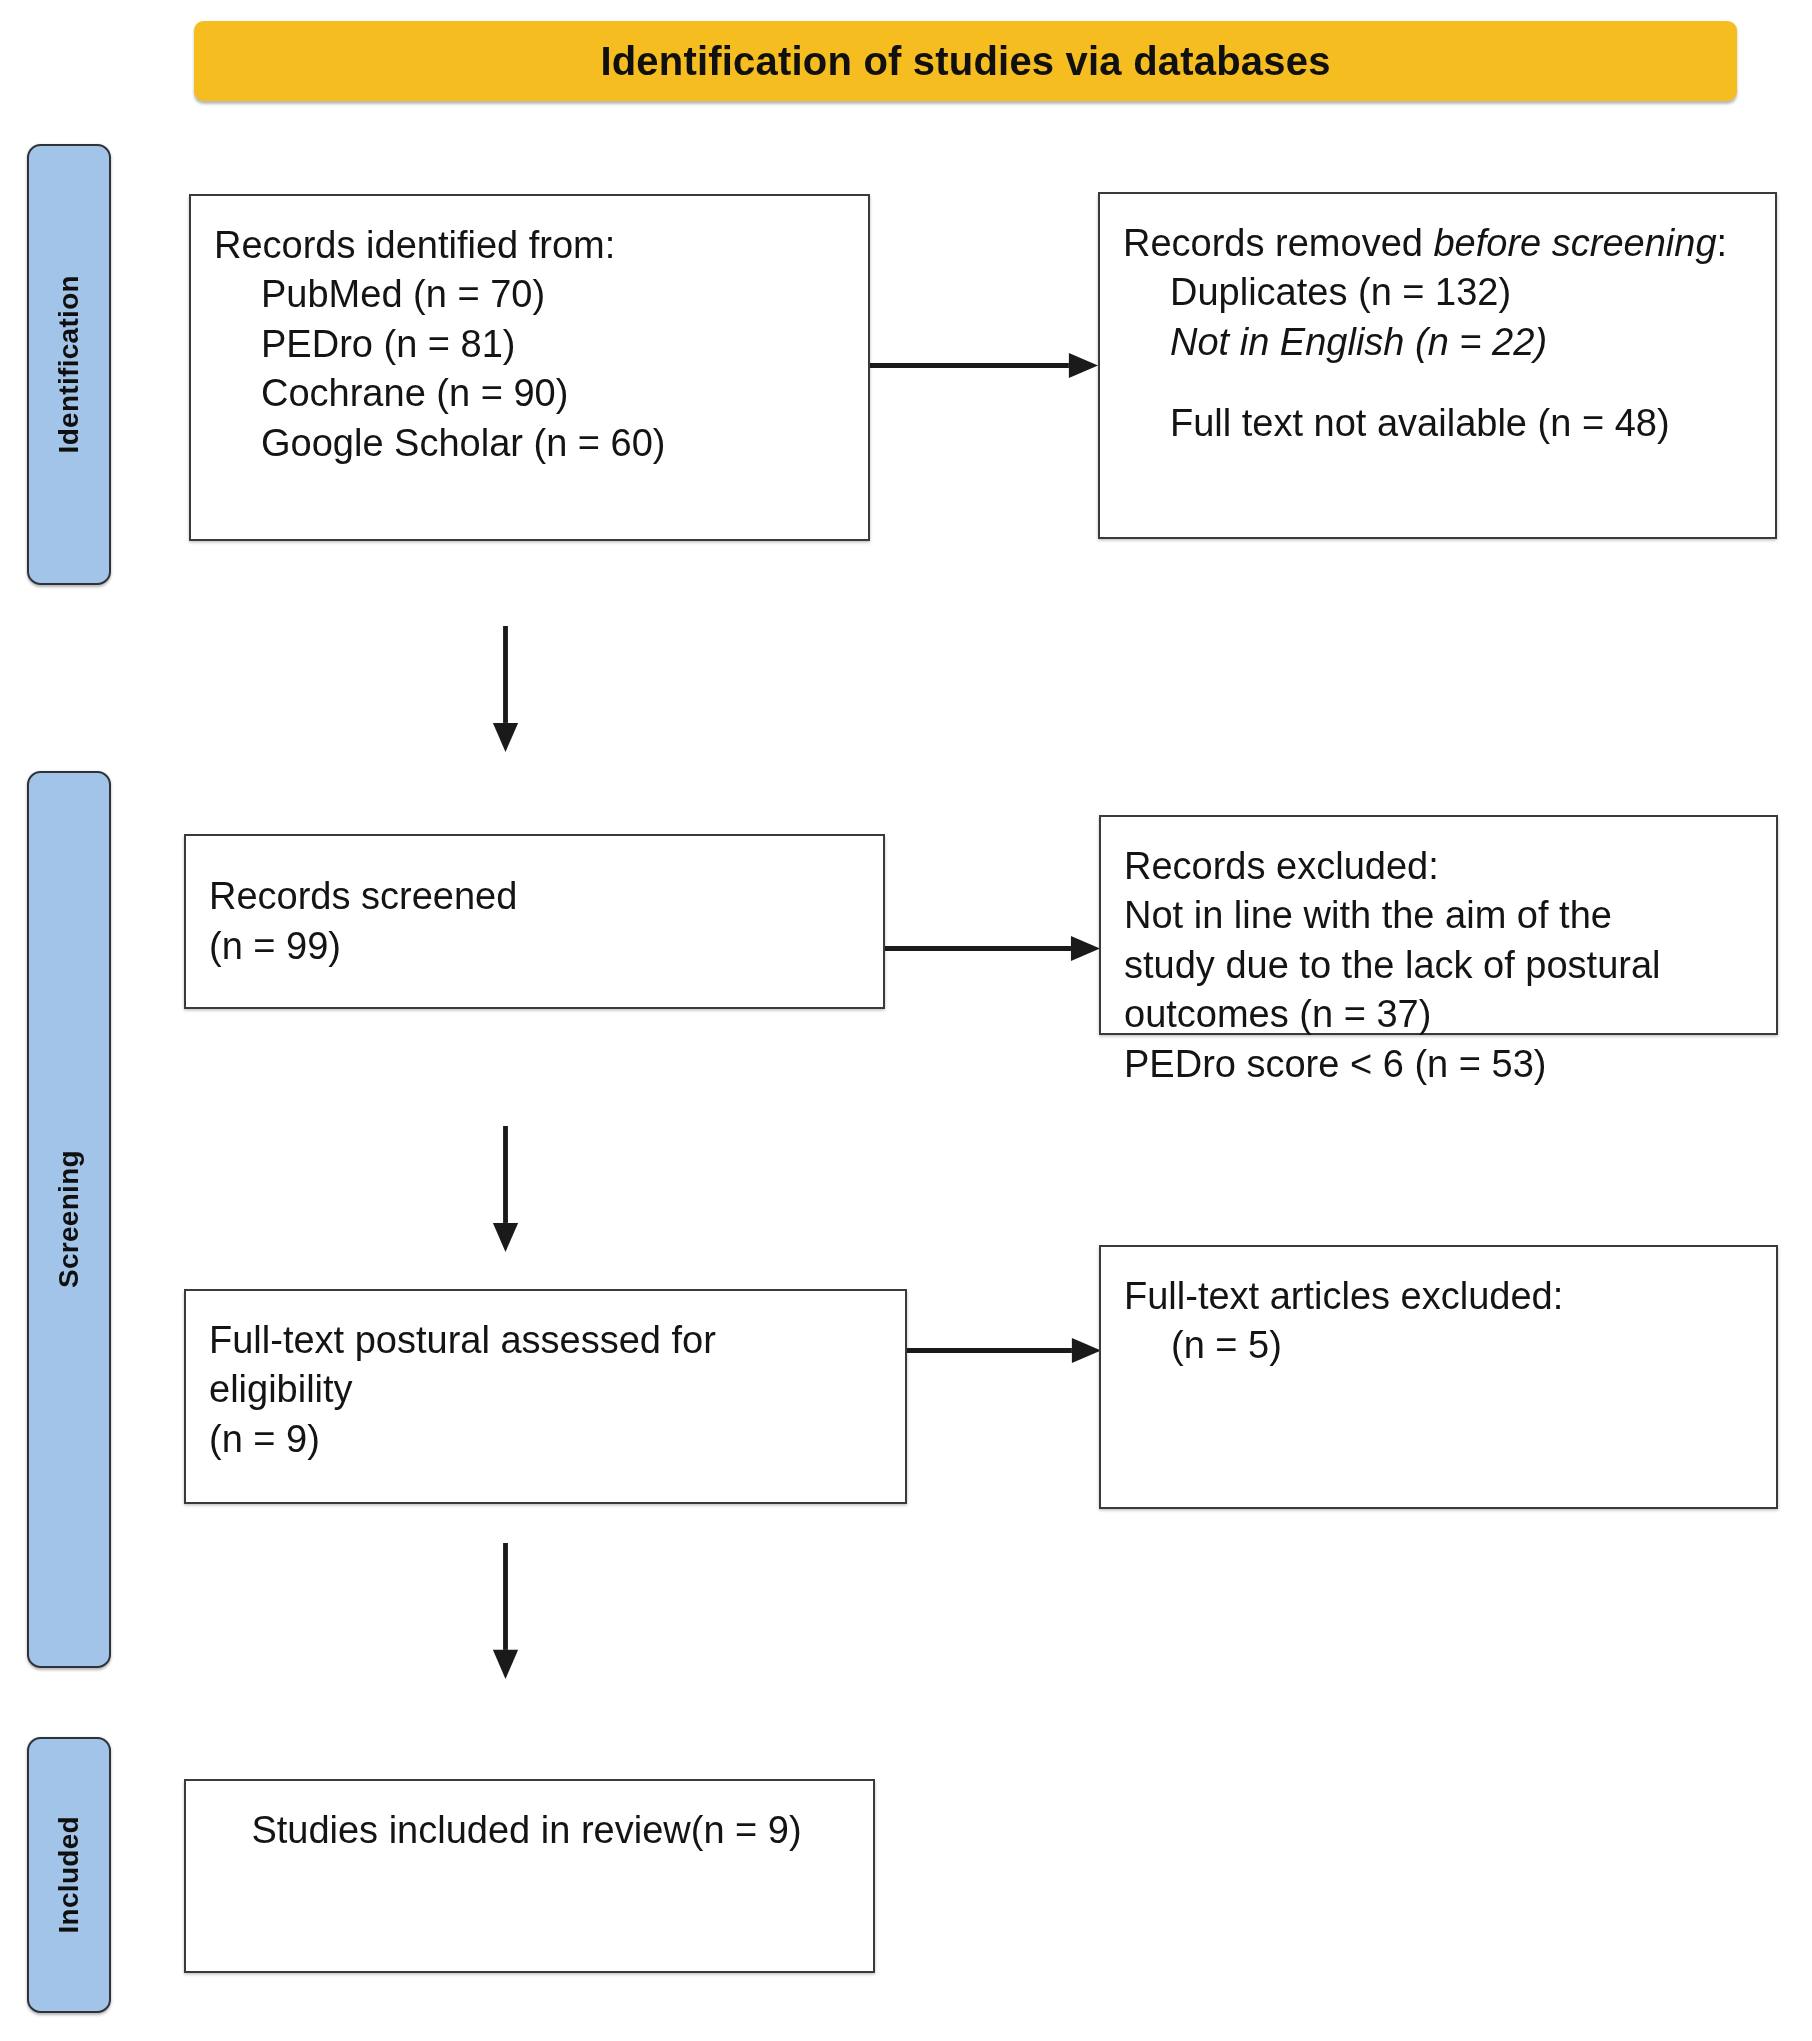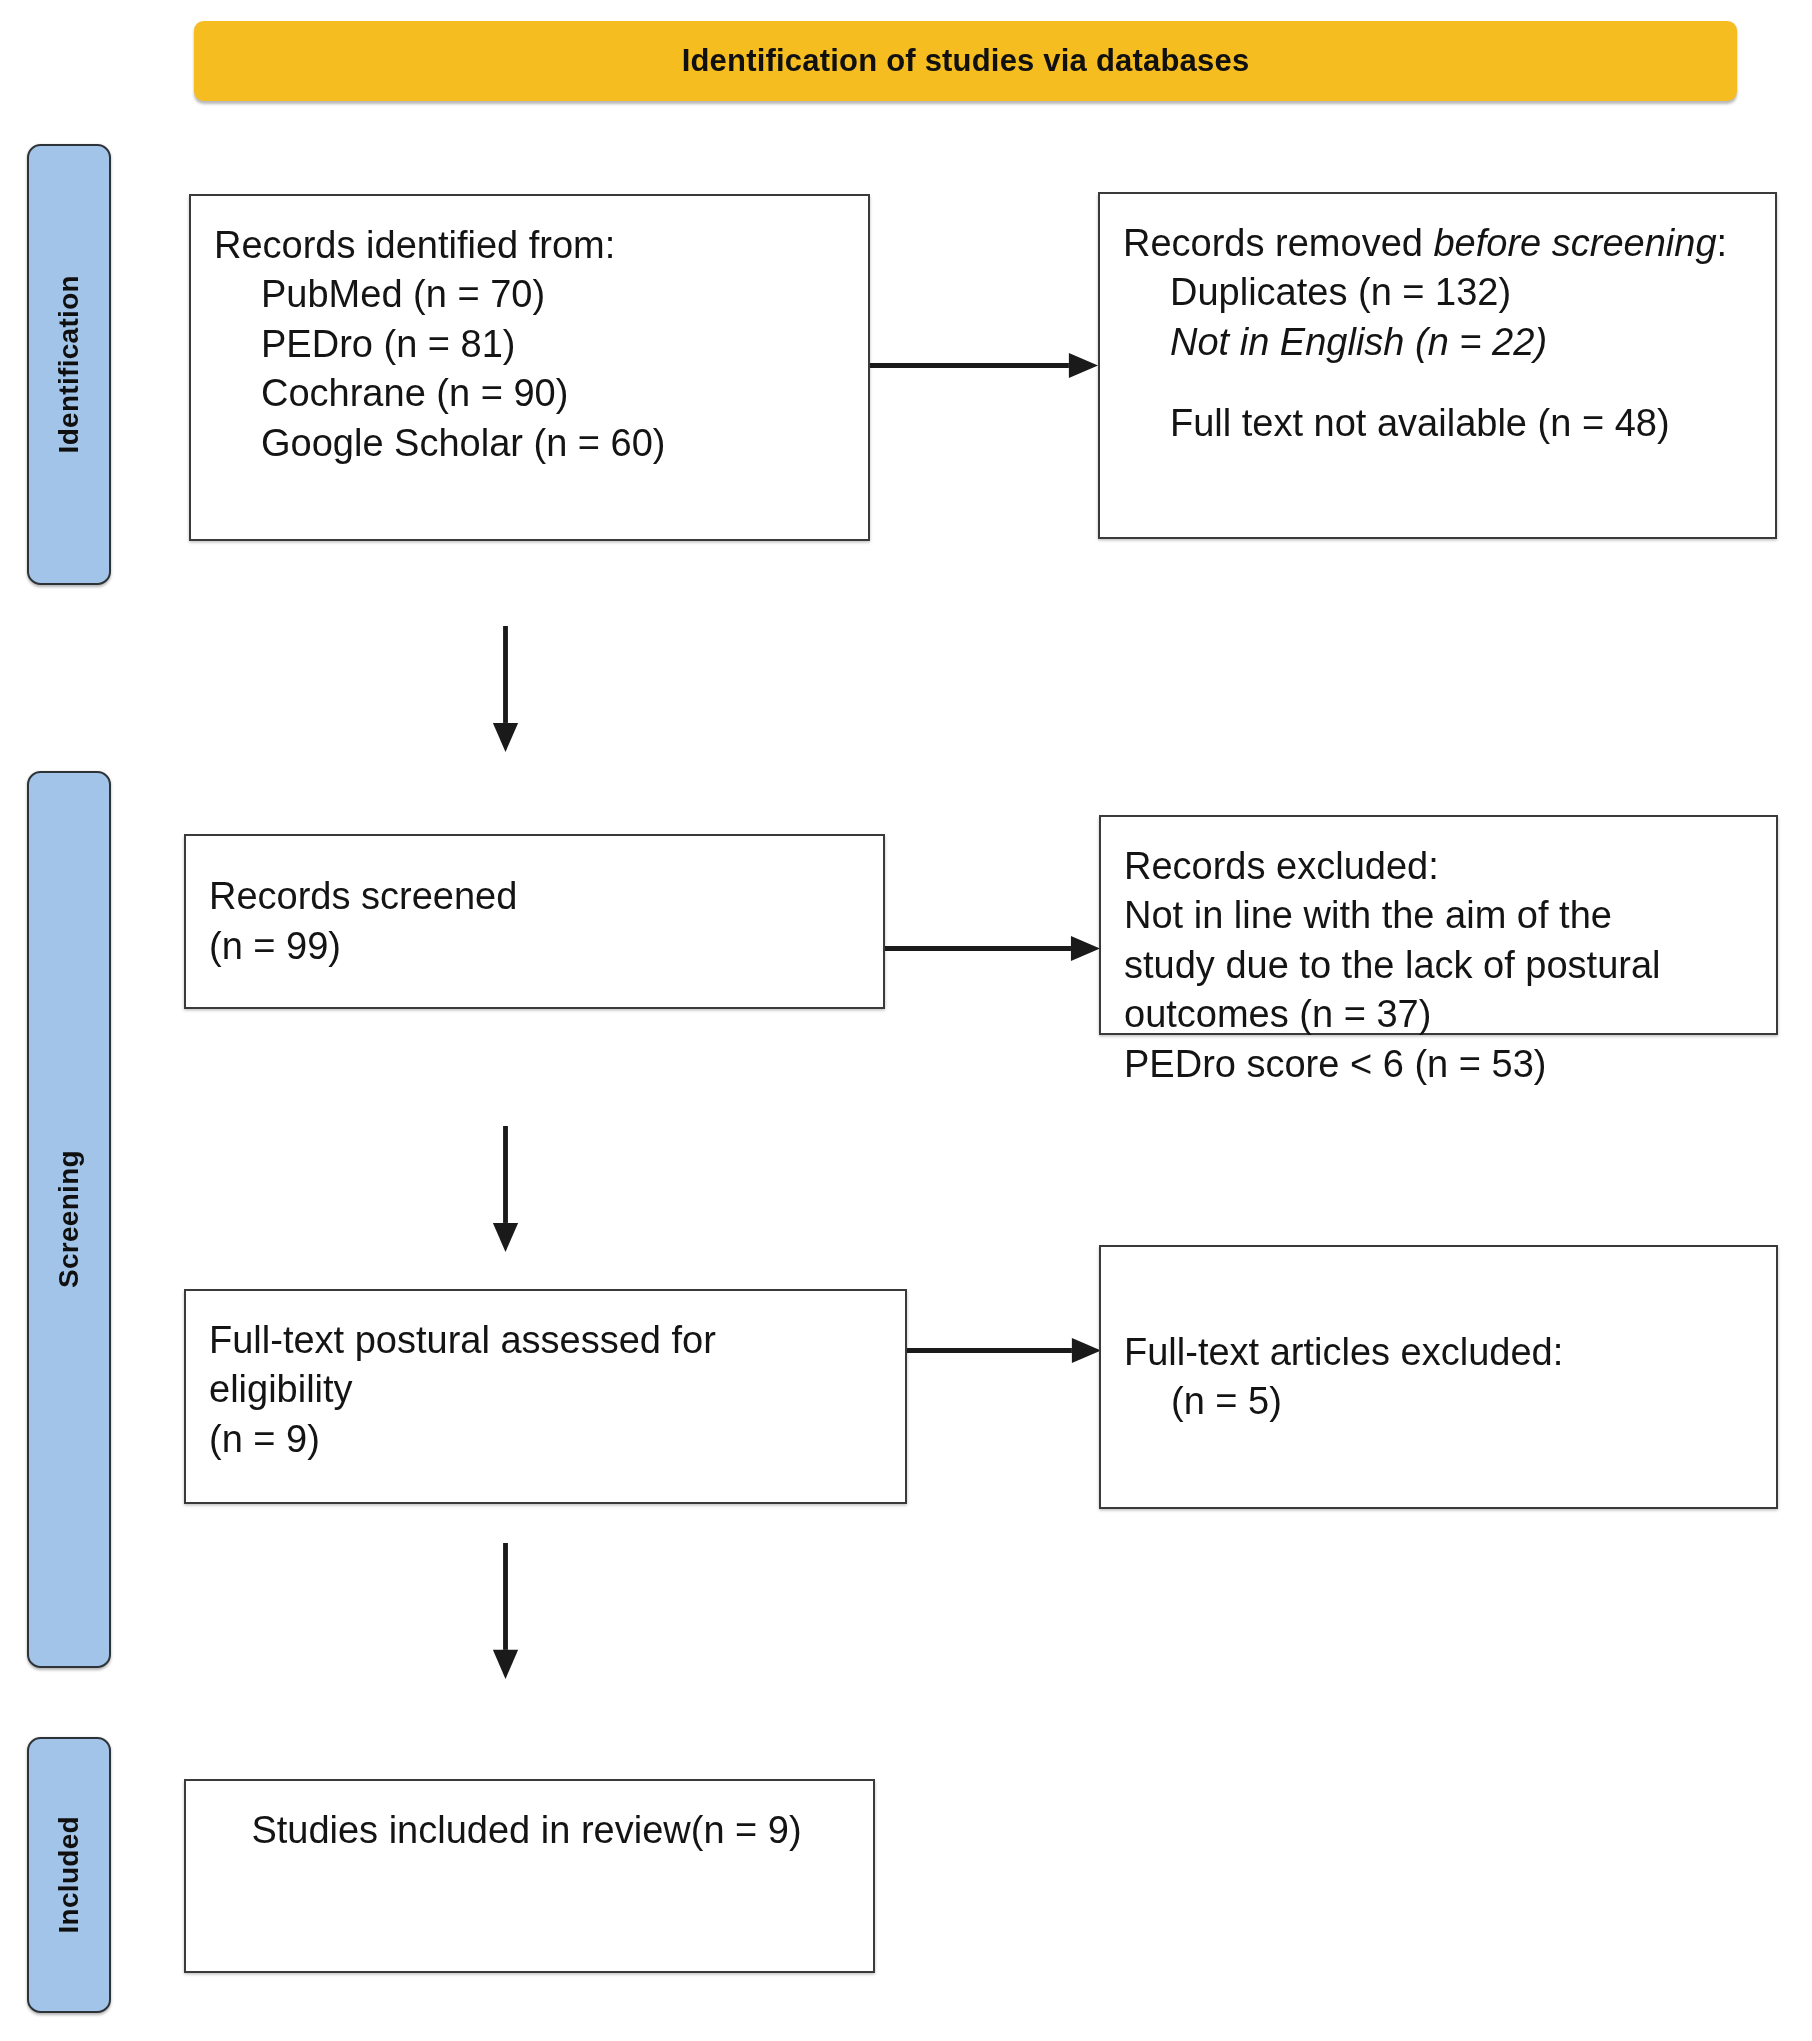--- a/index.html
+++ b/index.html
@@ -26,21 +26,21 @@
     width: 1543px;
     height: 80px;
     background: #f5bd1f;
     border-radius: 9.7px;
     box-shadow: 0 2.9px 2.9px rgba(0,0,0,0.28);
     display: flex;
     align-items: center;
     justify-content: center;
   }
   .banner-title {
-    font-size: 31px;
+    font-size: 40px;
     font-weight: bold;
     color: #101010;
     letter-spacing: 0.2px;
   }
 
   
   .stage-pill {
     position: absolute;
     background: #a2c4e8;
     border: 2.9px solid #2e3338;
@@ -166,21 +166,21 @@
     <div class="box-text">(n = 9)</div>
   </div>
 
   <div class="arrow" style="left:907px; top:1334px; width:194px; height:33px;">
     <svg width="194" height="33" viewBox="0 0 200 34">
       <line x1="0" y1="17" x2="170" y2="17" stroke="#1a1a1a" stroke-width="5"></line>
       <polygon points="170,4 200,17 170,30" fill="#1a1a1a"></polygon>
     </svg>
   </div>
 
-  <div class="box" style="left:1099px; top:1245px; width:679px; height:264px; display:flex; flex-direction:column; justify-content:center;">
+  <div class="box" style="left:1099px; top:1245px; width:679px; height:264px; display:flex; flex-direction:column; justify-content:flex-start;">
     <div class="box-text">Full-text articles excluded:</div>
     <div class="box-text" style="padding-left:47px;">(n = 5)</div>
   </div>
 
   <div class="arrow" style="left:485px; top:1543px; width:41px; height:136px;">
     <svg width="41" height="136" viewBox="0 0 42 140">
       <line x1="21" y1="0" x2="21" y2="110" stroke="#1a1a1a" stroke-width="5"></line>
       <polygon points="8,110 21,140 34,110" fill="#1a1a1a"></polygon>
     </svg>
   </div>

